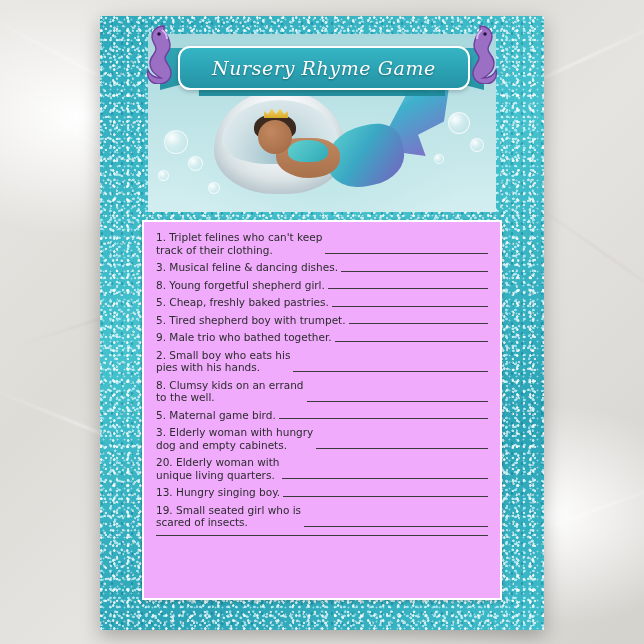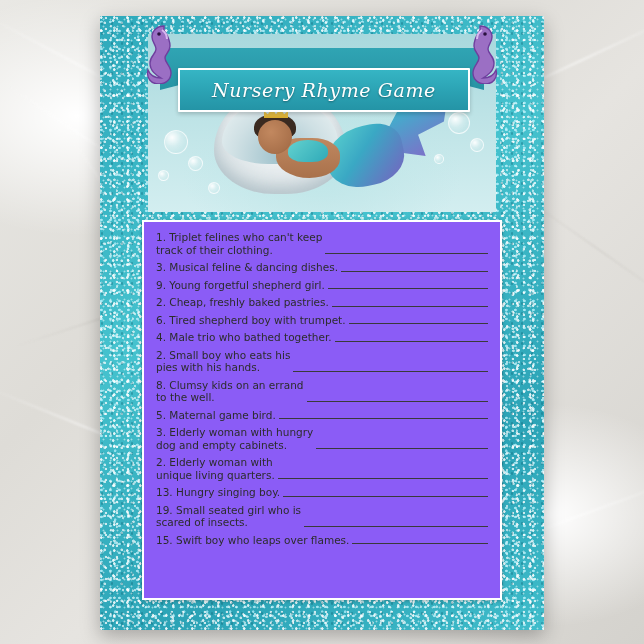--- a/index.html
+++ b/index.html
@@ -200,26 +200,25 @@
     background: linear-gradient(180deg, #2aa3b3 0%, #1d8b9c 100%);
     clip-path: polygon(0 4px, 100% 4px, 100% 46px, 88% 36px, 88% 52px, 12% 52px, 12% 36px, 0 46px);
     opacity: .95;
   }
   #banner {
     position: absolute;
     left: 18px; top: 2px;
     width: 288px; height: 40px;
     background: linear-gradient(180deg, #36b5c4 0%, #2ba2b3 55%, #2494a6 100%);
     border: 2px solid #ffffff;
-    border-radius: 1px;
+    border-radius: 12px;
     display: flex;
     align-items: center;
     justify-content: center;
     box-shadow: 0 2px 4px rgba(0,0,0,.2);
-    margin-top: 22px;
   }
   #banner-title {
     color: #ffffff;
     font-family: "DejaVu Serif", serif;
     font-size: 19px;
     font-style: italic;
     letter-spacing: .6px;
     text-shadow: 0 1px 2px rgba(0,0,0,.35);
     white-space: nowrap;
   }
@@ -233,21 +232,21 @@
   .seahorse.left  { left: 42px; }
   .seahorse.right { left: 368px; }
 
   
   #card {
     position: absolute;
     left: 42px;
     top: 204px;
     width: 360px;
     height: 380px;
-    background: #8b5cf6;
+    background: #f0abfc;
     border: 2px solid #ffffff;
     box-shadow: 0 1px 4px rgba(0,0,0,.25);
     padding: 9px 12px 0 12px;
     box-sizing: border-box;
   }
   .q-row {
     display: flex;
     align-items: flex-end;
     margin-bottom: 5px;
   }
@@ -330,33 +329,33 @@
     <div class="q-row">
       <span class="q-text">1. Triplet felines who can't keep
 track of their clothing.</span>
       <span class="q-line"></span>
     </div>
     <div class="q-row">
       <span class="q-text">3. Musical feline &amp; dancing dishes.</span>
       <span class="q-line"></span>
     </div>
     <div class="q-row">
-      <span class="q-text">9. Young forgetful shepherd girl.</span>
-      <span class="q-line"></span>
-    </div>
-    <div class="q-row">
-      <span class="q-text">2. Cheap, freshly baked pastries.</span>
-      <span class="q-line"></span>
-    </div>
-    <div class="q-row">
-      <span class="q-text">6. Tired shepherd boy with trumpet.</span>
-      <span class="q-line"></span>
-    </div>
-    <div class="q-row">
-      <span class="q-text">4. Male trio who bathed together.</span>
+      <span class="q-text">8. Young forgetful shepherd girl.</span>
+      <span class="q-line"></span>
+    </div>
+    <div class="q-row">
+      <span class="q-text">5. Cheap, freshly baked pastries.</span>
+      <span class="q-line"></span>
+    </div>
+    <div class="q-row">
+      <span class="q-text">5. Tired shepherd boy with trumpet.</span>
+      <span class="q-line"></span>
+    </div>
+    <div class="q-row">
+      <span class="q-text">9. Male trio who bathed together.</span>
       <span class="q-line"></span>
     </div>
     <div class="q-row">
       <span class="q-text">2. Small boy who eats his
 pies with his hands.</span>
       <span class="q-line"></span>
     </div>
     <div class="q-row">
       <span class="q-text">8. Clumsy kids on an errand
 to the well.</span>
@@ -365,32 +364,31 @@
     <div class="q-row">
       <span class="q-text">5. Maternal game bird.</span>
       <span class="q-line"></span>
     </div>
     <div class="q-row">
       <span class="q-text">3. Elderly woman with hungry
 dog and empty cabinets.</span>
       <span class="q-line"></span>
     </div>
     <div class="q-row">
-      <span class="q-text">2. Elderly woman with
+      <span class="q-text">20. Elderly woman with
 unique living quarters.</span>
       <span class="q-line"></span>
     </div>
     <div class="q-row">
       <span class="q-text">13. Hungry singing boy.</span>
       <span class="q-line"></span>
     </div>
     <div class="q-row">
       <span class="q-text">19. Small seated girl who is
 scared of insects.</span>
       <span class="q-line"></span>
     </div>
     <div class="q-row">
-      <span class="q-text">15. Swift boy who leaps over flames.</span>
       <span class="q-line"></span>
     </div>
   </div>
 
 </div>
 
 </body></html>

